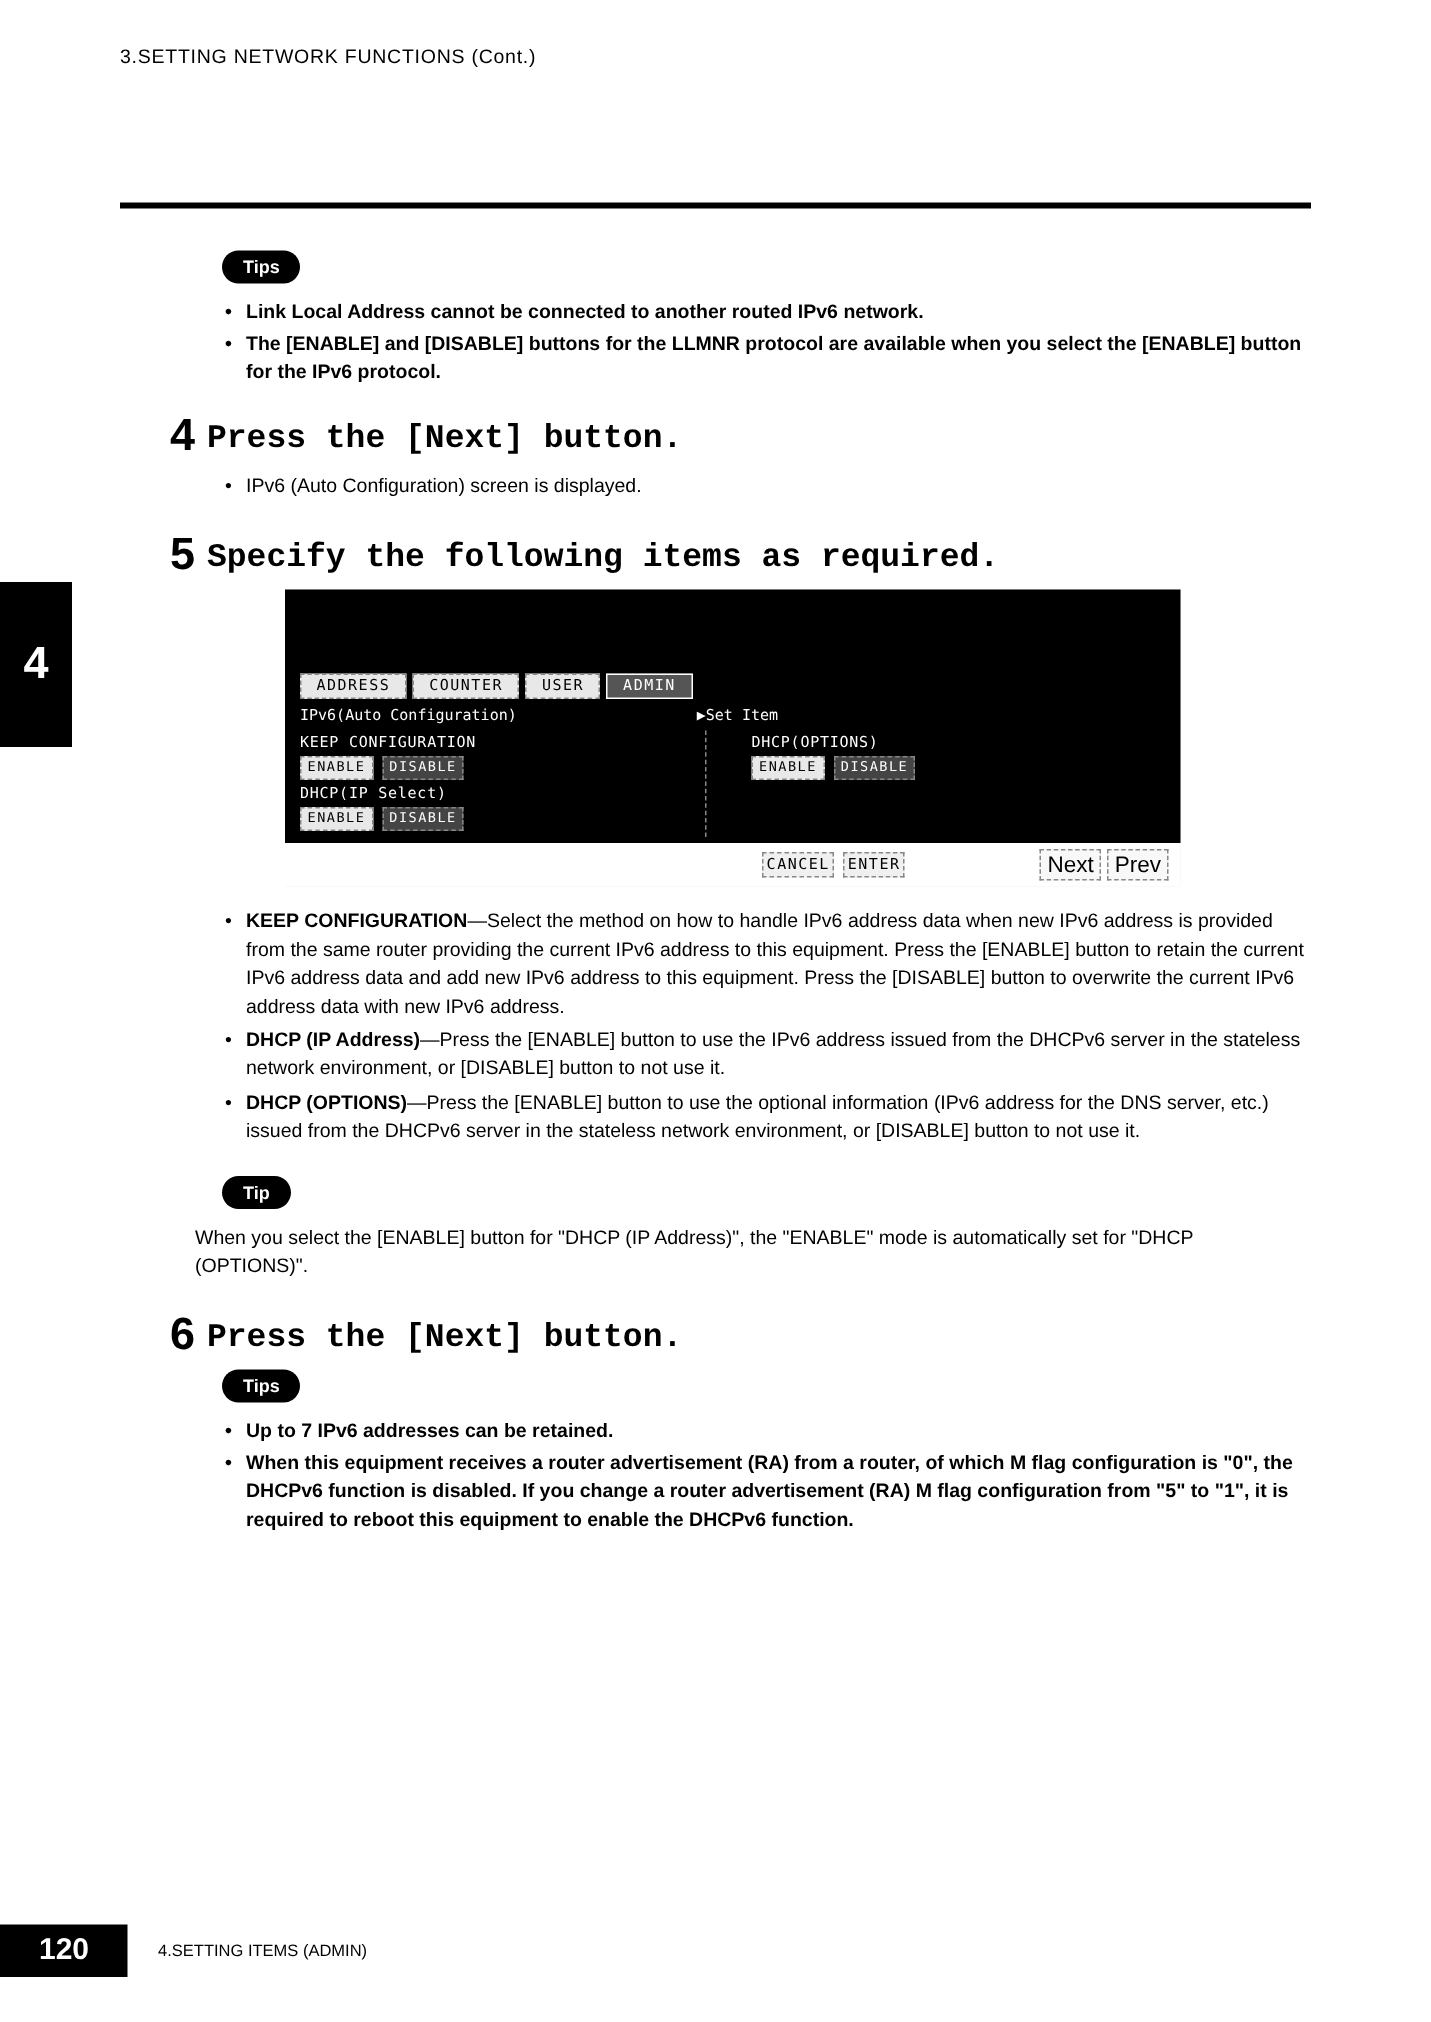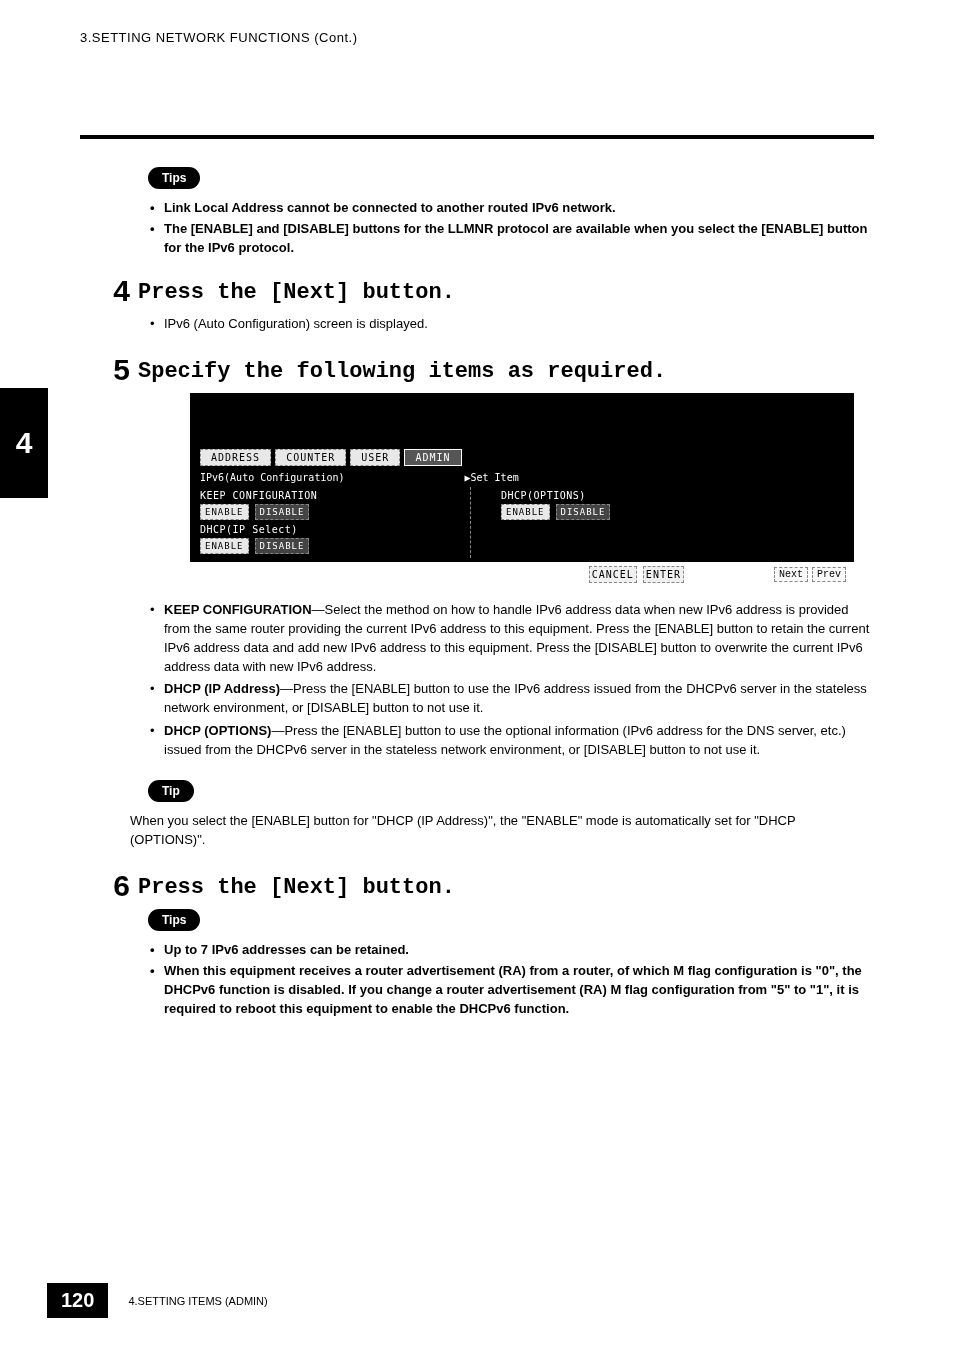--- a/index.html
+++ b/index.html
@@ -13,46 +13,46 @@
     .bullet-list li { list-style: none; padding-left: 16px; position: relative; line-height: 1.45; margin-bottom: 2px; }
     .bullet-list li::before { content: "•"; position: absolute; left: 2px; top: 0; }
     .step-row { display: flex; align-items: flex-start; margin-bottom: 8px; }
     .step-num { font-size: 30px; font-weight: bold; width: 30px; margin-left: -30px; text-align: right; margin-right: 8px; line-height: 1; }
     .step-heading { font-size: 22px; font-weight: bold; margin-top: 4px; font-family: Liberation Mono, monospace; }
     .sub-bullet { margin-left: 18px; margin-bottom: 22px; }
     .sub-bullet li { list-style: none; padding-left: 16px; position: relative; line-height: 1.5; }
     .sub-bullet li::before { content: "•"; position: absolute; left: 2px; top: 0; }
     .side-tab { position: absolute; left: 0; top: 388px; width: 48px; height: 110px; background: #000; color: #fff; font-size: 30px; font-weight: bold; display: flex; align-items: center; justify-content: center; }
     .screenshot-wrap { margin-left: 60px; margin-bottom: 14px; }
-    .screenshot { width: 664px; background: #e5e5e5; padding: 0; }
+    .screenshot { width: 597px; background: #e5e5e5; padding: 0; }
     .ss-body { background: #000; padding: 56px 10px 4px 10px; }
     .ss-tabs { display: flex; gap: 4px; margin-bottom: 6px; }
     .ss-tab { background: #e8e8e8; border: 1px dashed #888; font-family: monospace; font-size: 10px; padding: 2px 10px; color: #000; letter-spacing: 1px; }
     .ss-tab.active { background: #555; color: #fff; border: 1px solid #fff; }
     .ss-line { display: flex; align-items: center; font-family: monospace; font-size: 10px; color: #fff; margin-bottom: 4px; }
     .ss-columns { display: flex; gap: 30px; position: relative; }
     .ss-col { flex: 0 0 auto; }
     .ss-divider { border-left: 1px dashed #888; align-self: stretch; margin-left: -10px; }
     .ss-label { font-family: monospace; font-size: 10px; color: #fff; margin-bottom: 3px; margin-top: 3px; letter-spacing: 0.5px; }
     .ss-btn-row { display: flex; gap: 6px; margin-bottom: 4px; }
     .ss-btn { background: #e8e8e8; border: 1px dashed #888; font-family: monospace; font-size: 9px; padding: 2px 4px; color: #000; letter-spacing: 1px; }
     .ss-btn.sel { background: #444; color: #fff; }
     .ss-bottom { background: #fff; padding: 4px 8px; display: flex; align-items: center; }
     .ss-bottom-left { flex: 1; }
     .ss-bottom-btns { display: flex; gap: 6px; }
     .ss-bottom-btn { background: #f0f0f0; border: 1px dashed #888; font-family: monospace; font-size: 10px; padding: 2px 2px; letter-spacing: 1px; }
     .ss-nav { display: flex; gap: 4px; margin-left: 90px; }
-    .ss-nav-btn { border: 1px dashed #888; font-family: Liberation Mono, monospace; font-size: 10px; padding: 1px 4px; background: #f8f8f8; }
+    .ss-nav-btn { border: 1px dashed #888; font-family: Liberation Sans, sans-serif; font-size: 15px; padding: 1px 4px; background: #f8f8f8; }
     .def-list { margin-left: 18px; margin-bottom: 20px; }
     .def-list li { list-style: none; padding-left: 16px; position: relative; line-height: 1.45; margin-bottom: 4px; }
     .def-list li::before { content: "•"; position: absolute; left: 2px; top: 0; }
     .def-term { font-weight: bold; }
     .tip-text { margin-left: 0; line-height: 1.45; margin-bottom: 22px; }
     .footer { position: absolute; bottom: 30px; left: 0; display: flex; align-items: center; }
-    .page-num-box { background: #000; color: #fff; font-size: 20px; font-weight: bold; padding: 6px 14px; margin-right: 20px; margin-left: 47px; }
+    .page-num-box { background: #000; color: #fff; font-size: 20px; font-weight: bold; padding: 6px 26px; margin-right: 20px; }
     .footer-text { font-size: 11px; }
     .set-item-triangle { color: #fff; font-family: monospace; font-size: 10px; margin-left: 120px; }
   </style>
 </head>
 <body>
 
 <div class="side-tab">4</div>
 
 <div class="page">
   <div class="header-title">3.SETTING NETWORK FUNCTIONS (Cont.)</div>

